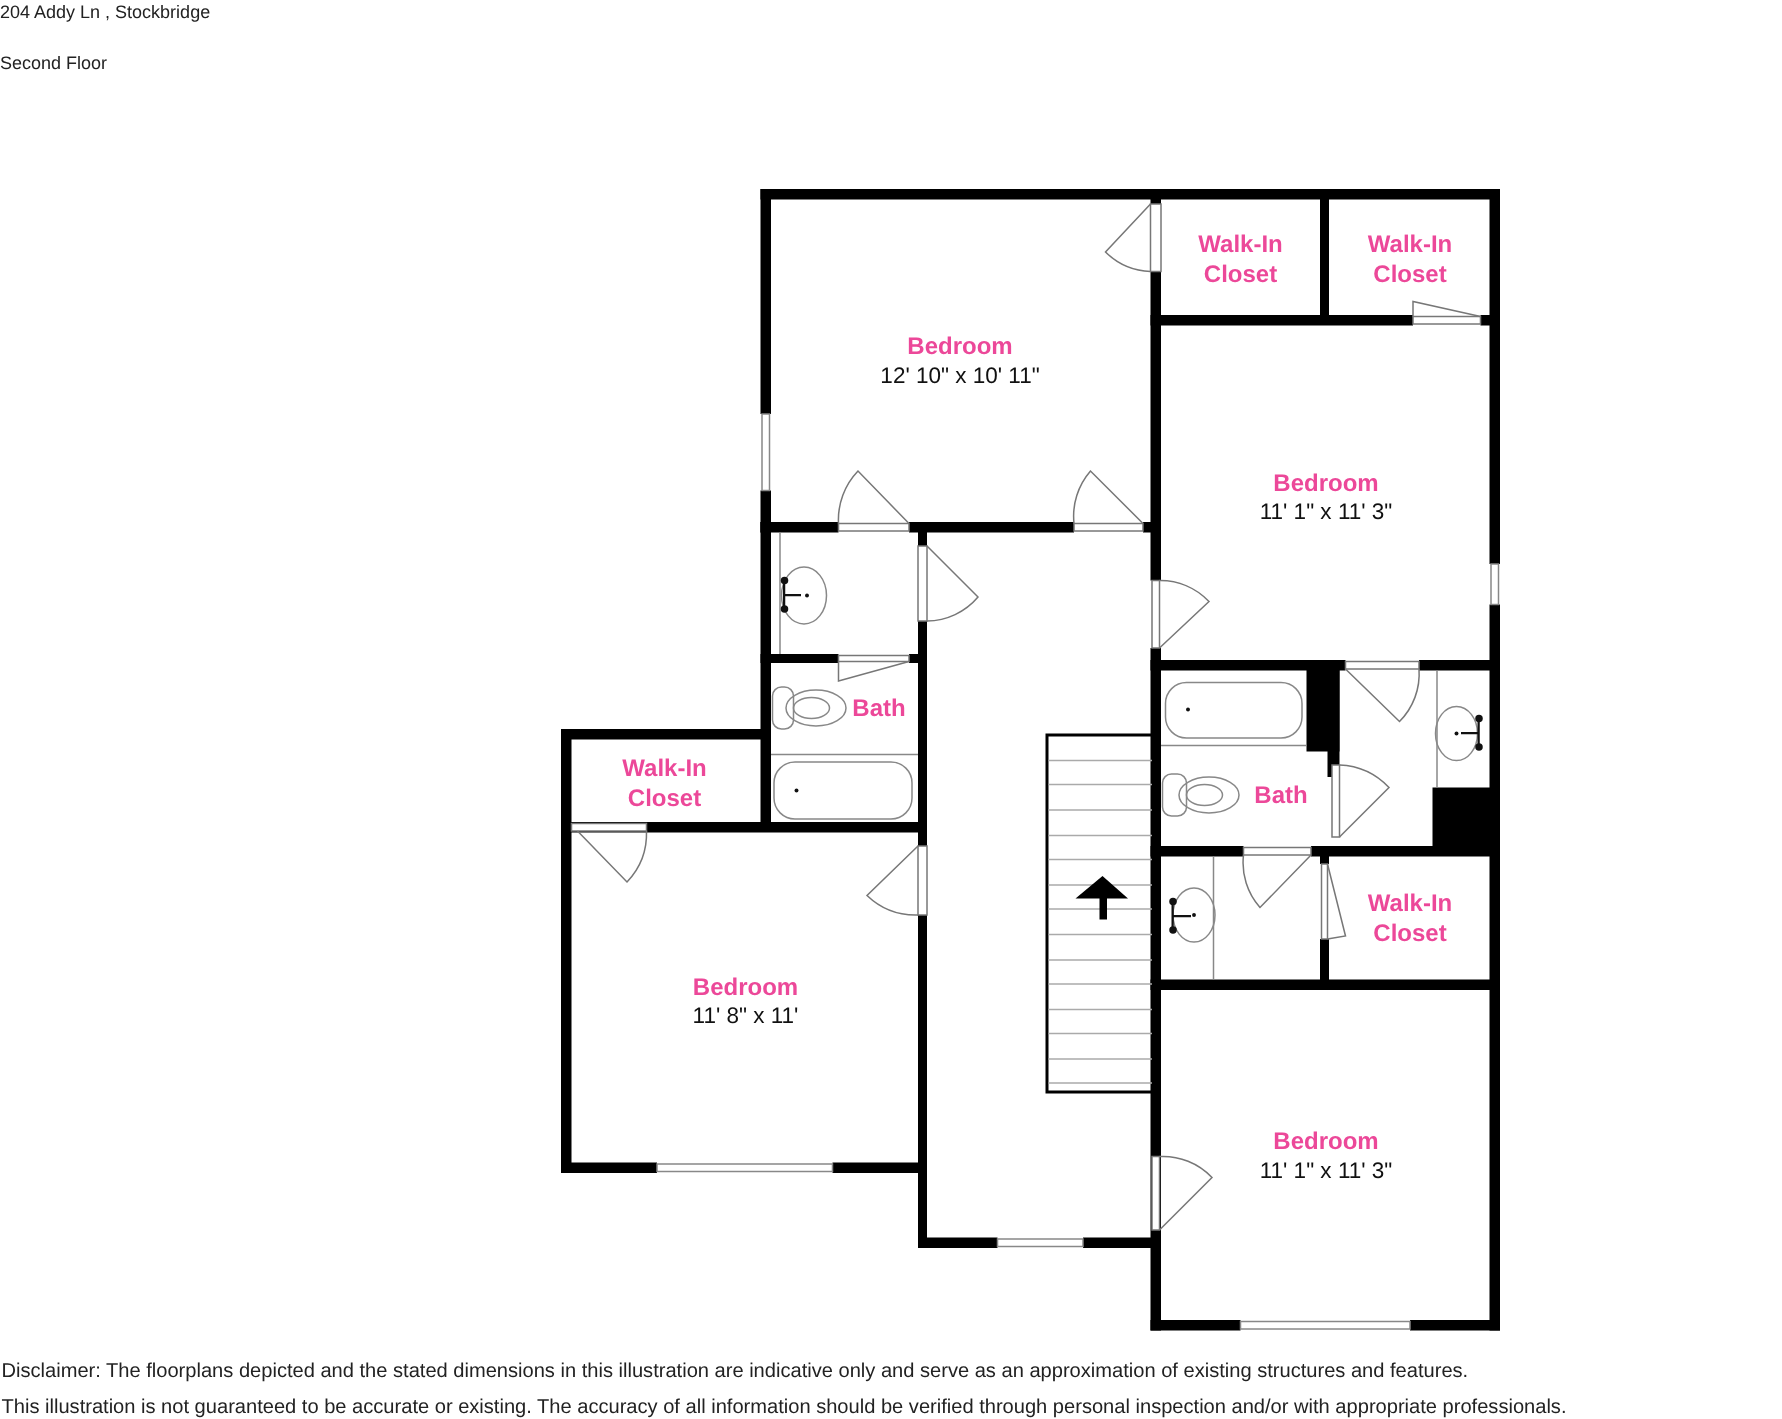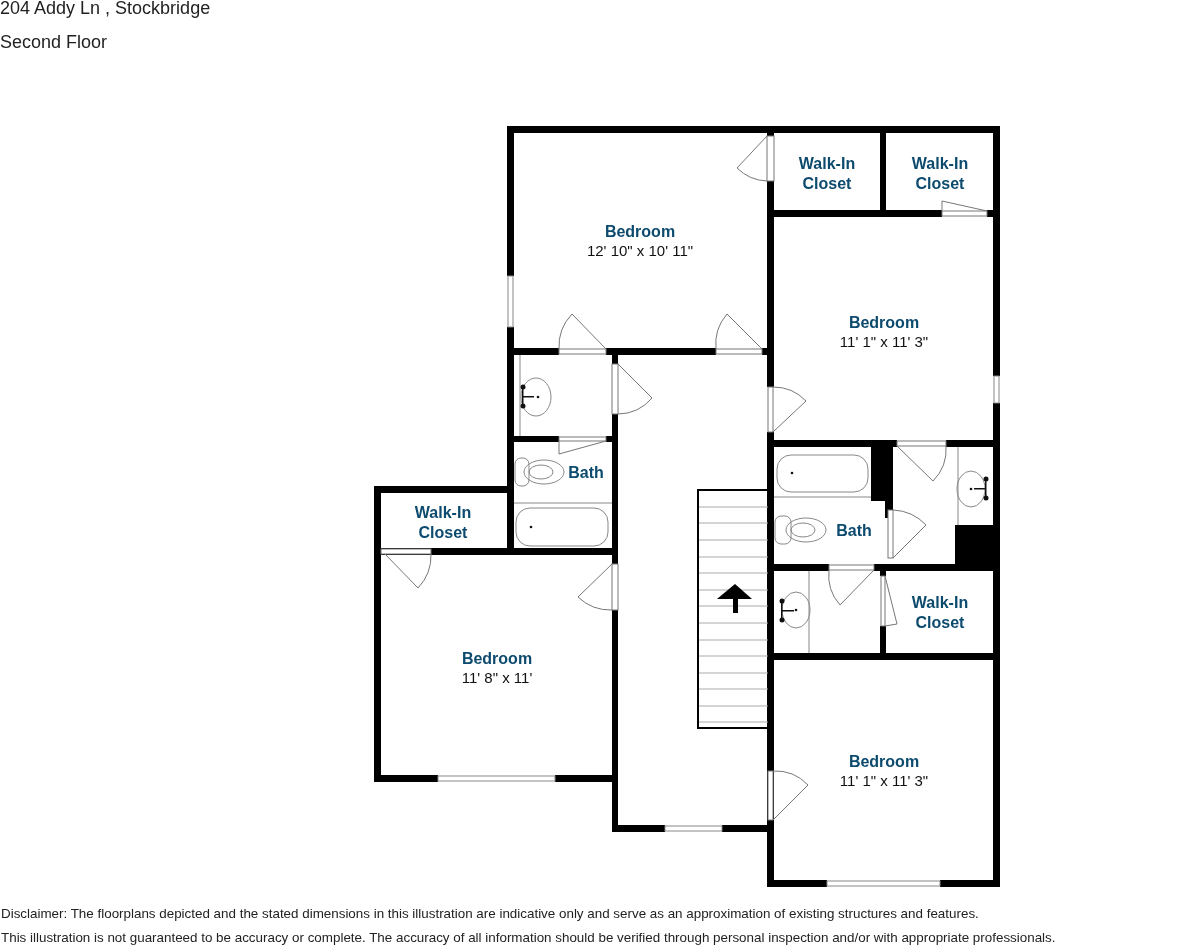--- a/index.html
+++ b/index.html
@@ -1,25 +1,25 @@
 <!DOCTYPE html>
 <html><head>
 <meta charset="utf-8">
 <style>
   html, body { margin: 0; padding: 0; background: #ffffff; }
   body { width: 1188px; height: 946px; position: relative; overflow: hidden; font-family: "Liberation Sans", sans-serif; color: #111; }
-  .hdr { position: absolute; left: 0; font-size: 18px; color: #222; line-height: 16px; text-align: right; }
+  .hdr { position: absolute; left: 0; font-size: 12px; color: #222; line-height: 16px; text-align: right; }
   .hdr.l1 { top: 0; }
   .hdr.l2 { top: 34px; }
   .disc { position: absolute; left: 1px; font-size: 13.4px; color: #222; white-space: nowrap; }
   .disc.d1 { top: 906px; }
   .disc.d2 { top: 930px; }
   svg#plan { position: absolute; left: 0; top: 0; }
   .lbl { position: absolute; text-align: center; transform: translate(-50%, 0); white-space: nowrap; }
-  .lbl .nm { font-weight: bold; font-size: 16px; line-height: 19px; color: #0c4a6e; }
+  .lbl .nm { font-weight: bold; font-size: 16px; line-height: 19px; color: #ec4899; }
   .lbl .dim { font-size: 15px; line-height: 19px; color: #111; }
   .lbl.small .nm { font-size: 16px; line-height: 20px; }
 </style>
 </head>
 <body>
 
 <div class="hdr l1">204 Addy Ln , Stockbridge</div>
 <div class="hdr l2">Second Floor</div>
 
 <svg id="plan" width="1188" height="946" viewBox="0 0 1188 946">
@@ -238,13 +238,13 @@
 </div>
 
 <div class="lbl" style="left:586px; top:463px;">
   <div class="nm">Bath</div>
 </div>
 <div class="lbl" style="left:854px; top:521px;">
   <div class="nm">Bath</div>
 </div>
 
 <div class="disc d1">Disclaimer: The floorplans depicted and the stated dimensions in this illustration are indicative only and serve as an approximation of existing structures and features.</div>
-<div class="disc d2">This illustration is not guaranteed to be accuracy or complete. The accuracy of all information should be verified through personal inspection and/or with appropriate professionals.</div>
+<div class="disc d2">This illustration is not guaranteed to be accurate or existing. The accuracy of all information should be verified through personal inspection and/or with appropriate professionals.</div>
 
 </body></html>

